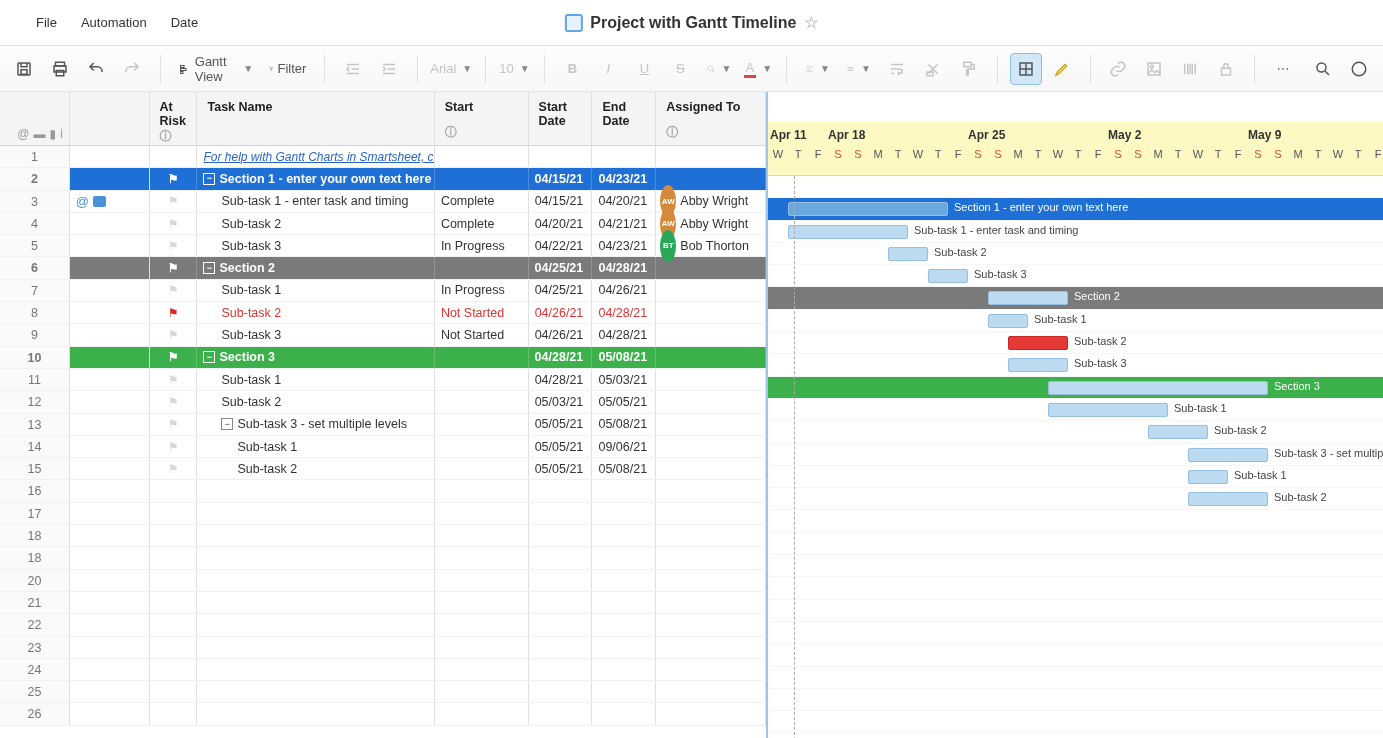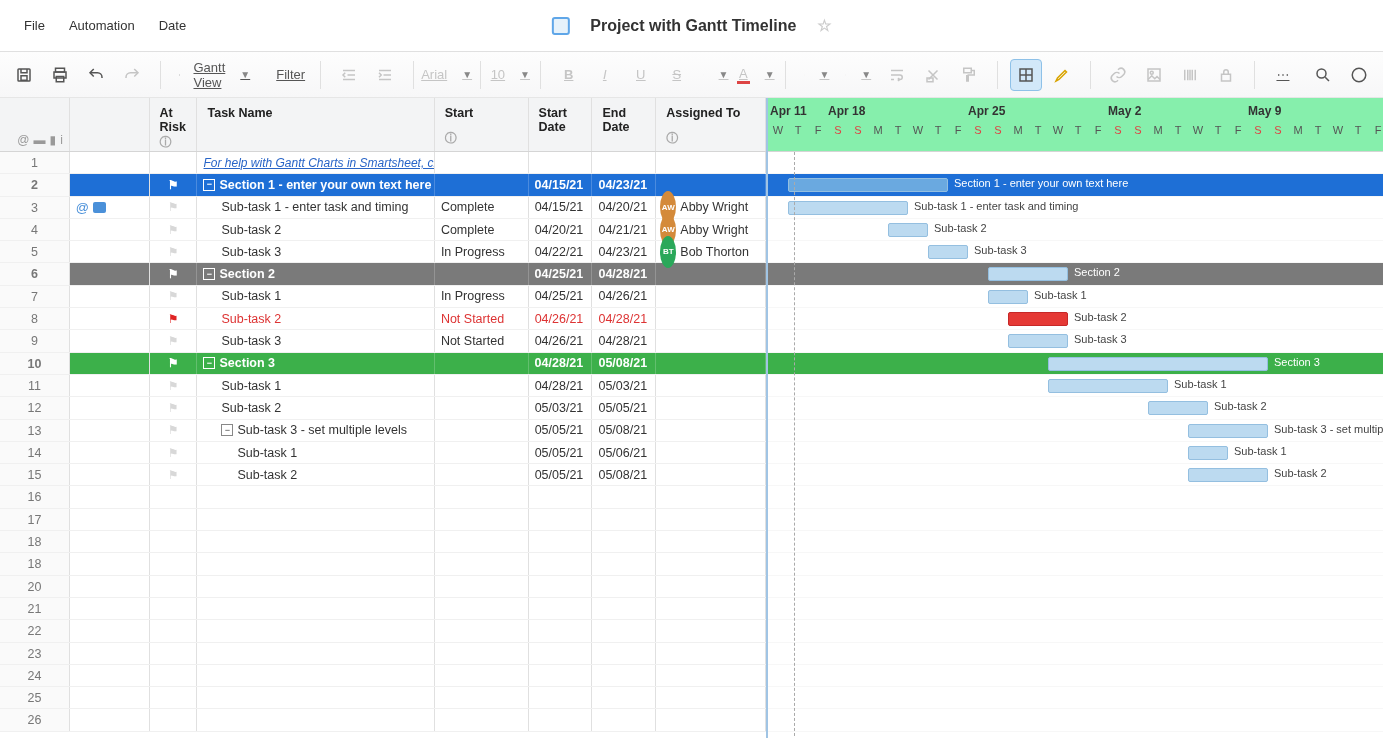--- a/index.html
+++ b/index.html
@@ -8,35 +8,35 @@
     font-family: Arial, sans-serif;
     font-size: 13px;
     color: #333;
     background: #fff;
     overflow: hidden;
   }
   
   .menubar {
     display: flex;
     align-items: center;
-    height: 52px;
-    padding: 0 12px;
+    height: 46px;
+    padding: 0 24px;
     border-bottom: 1px solid #e0e0e0;
   }
   .menubar .menu-item {
     padding: 6px 12px;
     cursor: pointer;
   }
   .title-wrap {
     position: absolute;
     left: 50%;
     transform: translateX(-50%);
     display: flex;
     align-items: center;
-    gap: 21px;
+    gap: 8px;
     font-weight: 700;
     font-size: 16px;
   }
   .title-icon {
     width: 18px; height: 18px;
     border: 2px solid #5fa6e8;
     border-radius: 3px;
     background: #e6f2fb;
   }
   .star-icon {
@@ -63,22 +63,21 @@
   .tbtn {
     min-width: 32px;
     height: 32px;
     display: inline-flex;
     align-items: center;
     justify-content: center;
     border-radius: 4px;
     cursor: pointer;
     color: #555;
     padding: 0 6px;
-    gap: 13px;
-    text-decoration: underline;
+    gap: 4px;
   }
   .tbtn.disabled { color: #c5c5c5; cursor: default; }
   .tbtn.active {
     background: #d2e8f9;
     border: 1px solid #8ec1e8;
   }
   .tbtn svg { width: 18px; height: 18px; }
   .dropdown-label { font-size: 13px; }
   .caret { font-size: 10px; color: #888; margin-left: 2px;}
   .spacer { flex: 1; }
@@ -238,24 +237,25 @@
   .indent2 { padding-left: 40px !important; }
   .helplink { color: #2864c7; text-decoration: underline; font-style: italic; font-size:12px;}
   .redtext { color: #d33; }
   .att-icon { color: #4a90d9; font-size: 13px; }
   .cmt-icon { width:13px;height:11px;background:#4a90d9;border-radius:2px;position:relative;}
   .cmt-icon:after{content:"";position:absolute;bottom:-3px;left:3px;border:3px solid transparent;border-top-color:#4a90d9;}
 
   
   .gantt-head {
     height: 54px;
-    background: #86efac;
+    background: #fef9c3;
     border-bottom: 1px solid #d5d5d5;
     position: relative;
     overflow: hidden;
+    margin-top: 30px;
   }
   .gantt-weeks {
     display: flex;
     height: 26px;
     font-weight: 700;
     font-size: 12px;
   }
   .gantt-week {
     flex: 0 0 140px;
     text-align: left;
@@ -793,21 +793,21 @@
             <span class="flag grey">⚑</span>
           </div>
           <div class="c-task indent2">
             <span>Sub-task 1</span>
           </div>
           <div class="c-status"></div>
           <div class="c-start">
             <span>05/05/21</span>
           </div>
           <div class="c-end">
-            <span>05/06/21</span>
+            <span>09/06/21</span>
           </div>
           <div class="c-assigned"></div>
         </div>
         <div class="row">
           <div class="rownum">15</div>
           <div class="indicators"></div>
           <div class="c-atrisk">
             <span class="flag grey">⚑</span>
           </div>
           <div class="c-task indent2">

